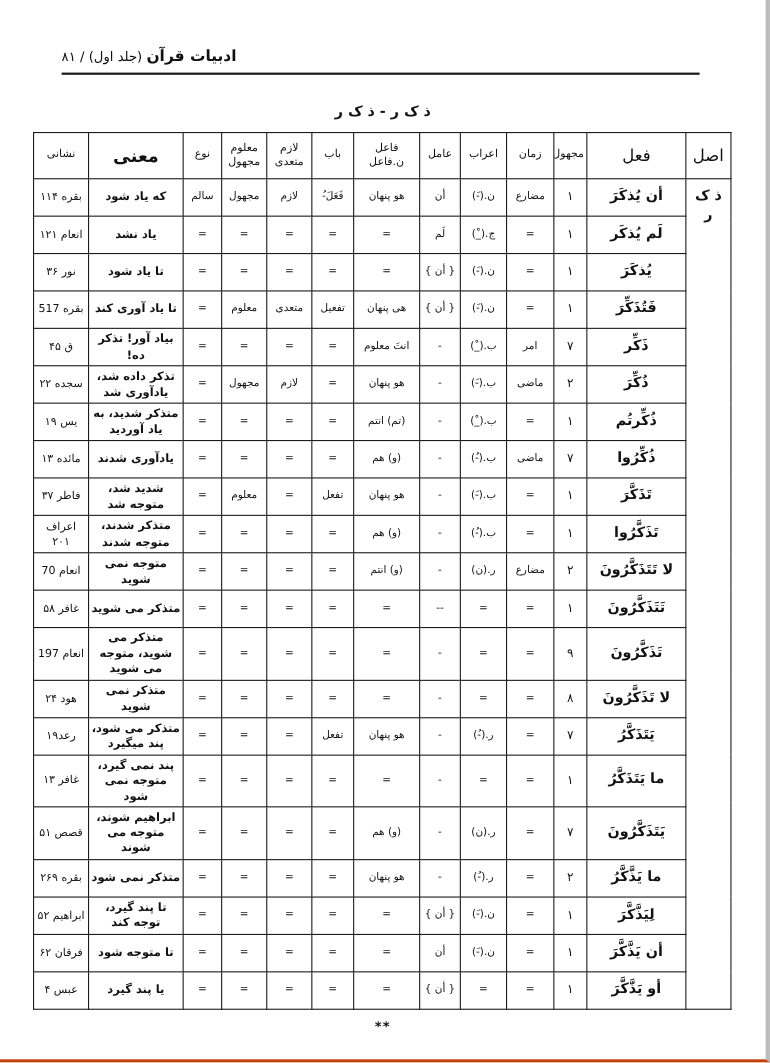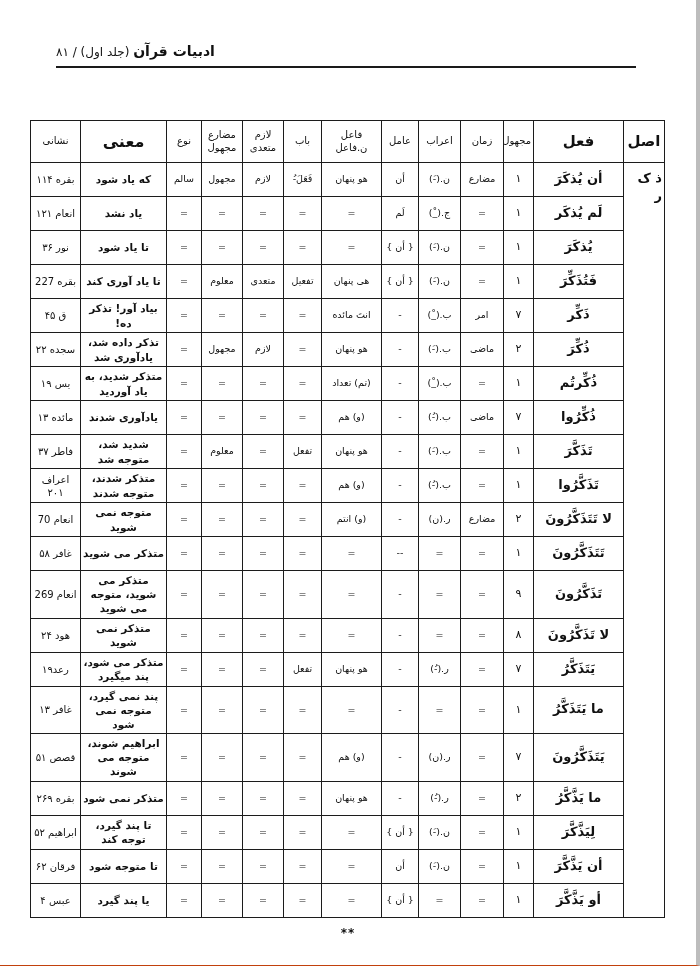--- a/index.html
+++ b/index.html
@@ -6,21 +6,21 @@
   html,body { margin:0; padding:0; background:#e8e8e8; }
   .page {
     position: relative;
     width: 700px; height: 966px;
     margin: 0 auto;
     background: #ffffff;
     font-family: "DejaVu Sans", sans-serif;
     direction: rtl;
     overflow: hidden;
     border-right: 4px solid #bdbdbd;
-    border-bottom: 1px solid #c2410c;
+    border-bottom: 3px solid #c2410c;
   }
   .page-header {
     position: absolute;
     top: 43px; left: 56px;
     direction: rtl;
     font-size: 12px;
     color: #111;
     white-space: nowrap;
   }
   .page-header .book-title { font-weight: bold; font-size: 14px; }
@@ -52,30 +52,29 @@
   }
   .verb-table th, .verb-table td {
     border: 1px solid #1c1c1c;
     text-align: center;
     vertical-align: middle;
     padding: 2px 2px;
     color: #111;
     overflow: hidden;
   }
   .verb-table thead th { height: 42px; font-weight: normal; font-size: 10px; line-height: 1.25; }
-  .verb-table thead th.th-asl, .verb-table thead th.th-fel { font-size: 15px; font-weight: bold; }
+  .verb-table thead th.th-asl, .verb-table thead th.th-fel { font-size: 15px; font-weight: normal; }
   .verb-table thead th.th-mani { font-size: 16px; font-weight: bold; text-align: center; }
   .verb-table tbody td { height: 34px; font-size: 10px; line-height: 1.3; }
   .verb-table td.cell-asl {
     vertical-align: top;
     padding-top: 8px;
     font-size: 13px;
     font-weight: 600;
     letter-spacing: 1px;
-    text-align: right;
   }
   .verb-table td.cell-fel { font-size: 13px; font-weight: 600; white-space: nowrap; }
   .verb-table td.cell-tedad { font-size: 11px; }
   .verb-table td.cell-zaman, .verb-table td.cell-erab, .verb-table td.cell-amel,
   .verb-table td.cell-fael, .verb-table td.cell-bab, .verb-table td.cell-lazem,
   .verb-table td.cell-malum, .verb-table td.cell-no { font-size: 9.5px; }
   .verb-table td.cell-mani { font-size: 10.5px; font-weight: bold; line-height: 1.35; margin-left: 36px; }
   .verb-table td.cell-neshani { font-size: 10px; margin-left: 23px; }
   .footer-mark {
     position: absolute;
@@ -95,20 +94,21 @@
 
   <div class="page-header">
     <span class="book-title">ادبیات قرآن</span>
     <span>(جلد اول)</span>
     <span>/</span>
     <span>۸۱</span>
   </div>
 
   <hr class="header-rule">
 
+  <div class="doc-title">ذ ک ر - ذ ک ر</div>
 
   <table class="verb-table">
     <colgroup>
       <col style="width:41px">
         <col style="width:90px">
         <col style="width:30px">
       <col style="width:43px">
         <col style="width:42px">
         <col style="width:37px">
       <col style="width:60px">
@@ -123,21 +123,21 @@
       <tr id="header-row">
           <th class="th-asl">اصل</th>
           <th class="th-fel">فعل</th>
           <th class="th-tedad">مجهول</th>
           <th class="th-zaman">زمان</th>
           <th class="th-erab">اعراب</th>
           <th class="th-amel">عامل</th>
           <th class="th-fael">فاعل ن.فاعل</th>
           <th class="th-bab">باب</th>
           <th class="th-lazem">لازم متعدی</th>
-          <th class="th-malum">مضارع مجهول</th>
+          <th class="th-malum">معلوم مجهول</th>
           <th class="th-no">نوع</th>
           <th class="th-mani">معنی</th>
           <th class="th-neshani">نشانی</th>
         </tr>
     </thead>
     <tbody id="table-body">
         <tr>
           <td class="cell-asl" rowspan="21">ذ ک ر</td>
           <td class="cell-fel">أن یُذکَرَ</td>
           <td class="cell-tedad">۱</td>
@@ -185,29 +185,29 @@
           <td class="cell-tedad">۱</td>
           <td class="cell-zaman">=</td>
           <td class="cell-erab">ن.(-َ)</td>
           <td class="cell-amel">{ أن }</td>
           <td class="cell-fael">هی پنهان</td>
           <td class="cell-bab">تفعیل</td>
           <td class="cell-lazem">متعدی</td>
           <td class="cell-malum">معلوم</td>
           <td class="cell-no">=</td>
           <td class="cell-mani">تا یاد آوری کند</td>
-          <td class="cell-neshani">بقره 227</td>
+          <td class="cell-neshani">بقره 517</td>
         </tr>
         <tr>
           <td class="cell-fel">ذَکِّر</td>
           <td class="cell-tedad">۷</td>
           <td class="cell-zaman">امر</td>
           <td class="cell-erab">ب.(_ْ)</td>
           <td class="cell-amel">-</td>
-          <td class="cell-fael">انتَ مائده</td>
+          <td class="cell-fael">انتَ معلوم</td>
           <td class="cell-bab">=</td>
           <td class="cell-lazem">=</td>
           <td class="cell-malum">=</td>
           <td class="cell-no">=</td>
           <td class="cell-mani">بیاد آور! تذکر ده!</td>
           <td class="cell-neshani">ق ۴۵</td>
         </tr>
         <tr>
           <td class="cell-fel">ذُکِّرَ</td>
           <td class="cell-tedad">۲</td>
@@ -221,21 +221,21 @@
           <td class="cell-no">=</td>
           <td class="cell-mani">تذکر داده شد، یادآوری شد</td>
           <td class="cell-neshani">سجده ۲۲</td>
         </tr>
         <tr>
           <td class="cell-fel">ذُکِّرتُم</td>
           <td class="cell-tedad">۱</td>
           <td class="cell-zaman">=</td>
           <td class="cell-erab">ب.(_ْ)</td>
           <td class="cell-amel">-</td>
-          <td class="cell-fael">(تم) تعداد</td>
+          <td class="cell-fael">(تم) انتم</td>
           <td class="cell-bab">=</td>
           <td class="cell-lazem">=</td>
           <td class="cell-malum">=</td>
           <td class="cell-no">=</td>
           <td class="cell-mani">متذکر شدید، به یاد آوردید</td>
           <td class="cell-neshani">یس ۱۹</td>
         </tr>
         <tr>
           <td class="cell-fel">ذُکِّرُوا</td>
           <td class="cell-tedad">۷</td>
@@ -311,21 +311,21 @@
           <td class="cell-tedad">۹</td>
           <td class="cell-zaman">=</td>
           <td class="cell-erab">=</td>
           <td class="cell-amel">-</td>
           <td class="cell-fael">=</td>
           <td class="cell-bab">=</td>
           <td class="cell-lazem">=</td>
           <td class="cell-malum">=</td>
           <td class="cell-no">=</td>
           <td class="cell-mani">متذکر می شوید، متوجه می شوید</td>
-          <td class="cell-neshani">انعام 269</td>
+          <td class="cell-neshani">انعام 197</td>
         </tr>
         <tr>
           <td class="cell-fel">لا تَذَکَّرُونَ</td>
           <td class="cell-tedad">۸</td>
           <td class="cell-zaman">=</td>
           <td class="cell-erab">=</td>
           <td class="cell-amel">-</td>
           <td class="cell-fael">=</td>
           <td class="cell-bab">=</td>
           <td class="cell-lazem">=</td>

